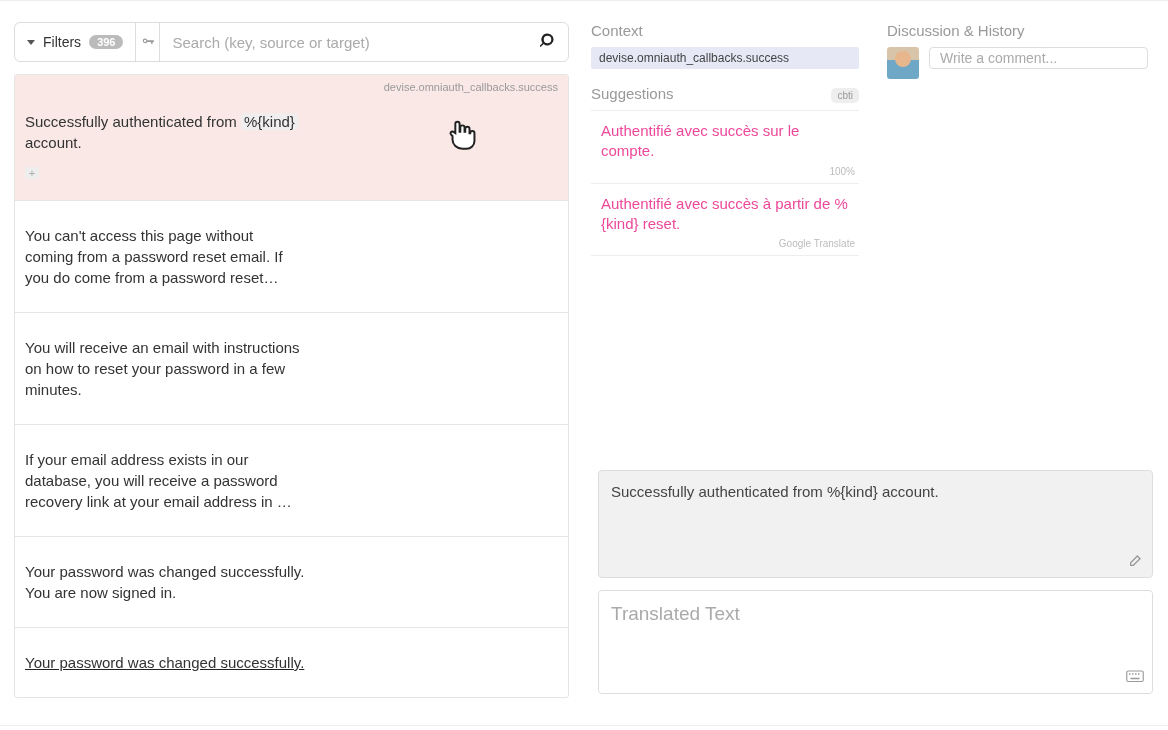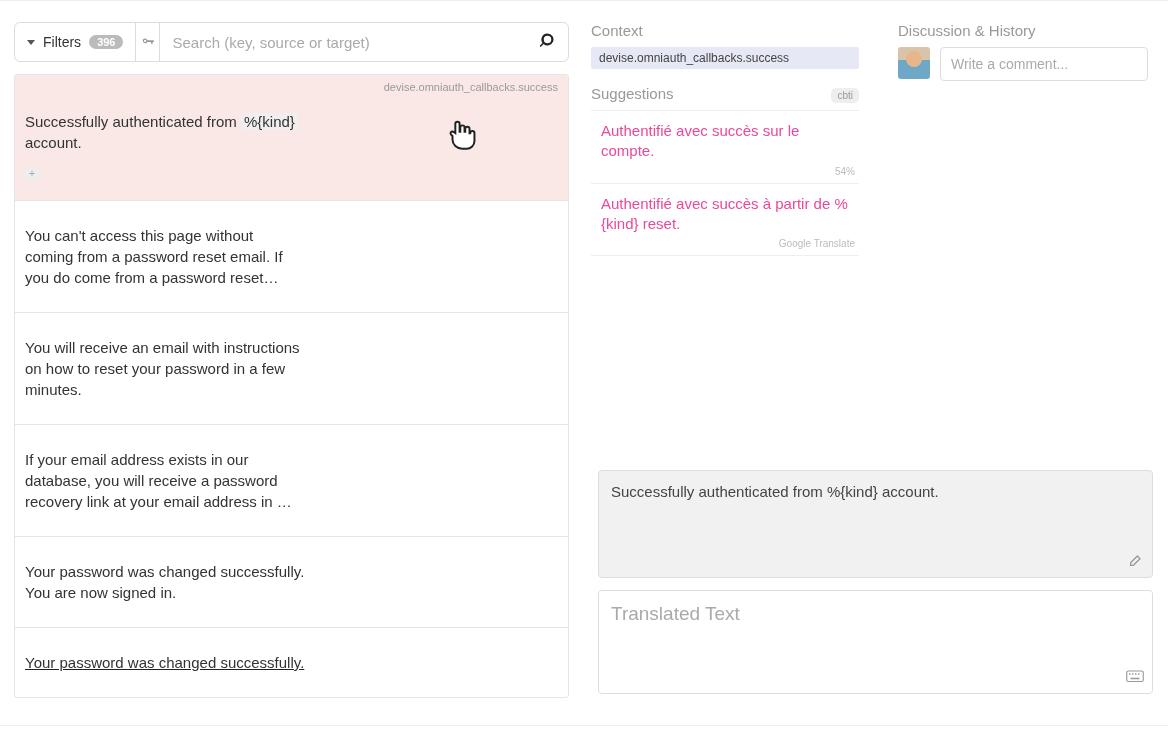--- a/index.html
+++ b/index.html
@@ -130,21 +130,21 @@
   .cursor-hand {
     position: absolute;
     top: 44px; right: 90px;
     pointer-events: none;
   }
 
   
   .right {
     flex: 1;
     display: flex;
-    gap: 39px;
+    gap: 28px;
     padding: 16px 20px 16px 6px;
   }
   .mid {
     width: 268px;
     display: flex;
     flex-direction: column;
   }
   .panel-title {
     color: #999;
     font-size: 15px;
@@ -245,21 +245,21 @@
   .avatar::after{
     content:"";
     position:absolute; top:4px; left:8px;
     width:16px; height:16px; border-radius:50%;
     background:#e7b68c;
   }
   .comment-input {
     flex: 1;
     border: 1px solid #ddd;
     border-radius: 4px;
-    height: 34px;
+    height: 22px;
     padding: 0 10px;
     font-size: 14px;
     outline: none;
   }
   .comment-input::placeholder { color: #aaa; }
   .boxes-wrap{
     width: 555px;
     position:absolute;
     left:598px;
     bottom:36px;
@@ -328,21 +328,21 @@
   <div class="right">
     <div class="mid">
       <div class="panel-title">Context</div>
       <div class="context-key">devise.omniauth_callbacks.success</div>
 
       <div class="panel-title" style="margin-top:4px;">Suggestions</div>
       <div class="suggestions">
         <span class="badge">cbti</span>
         <div class="sugg" style="border-top:1px solid #eee;">
           <div class="s-text">Authentifié avec succès sur le compte.</div>
-          <div class="meta">54%</div>
+          <div class="meta">100%</div>
         </div>
         <div class="sugg">
           <div class="s-text">Authentifié avec succès à partir de % {kind} reset.</div>
           <div class="meta">Google Translate</div>
         </div>
       </div>
     </div>
 
     <div class="side">
       <div class="panel-title">Discussion &amp; History</div>

